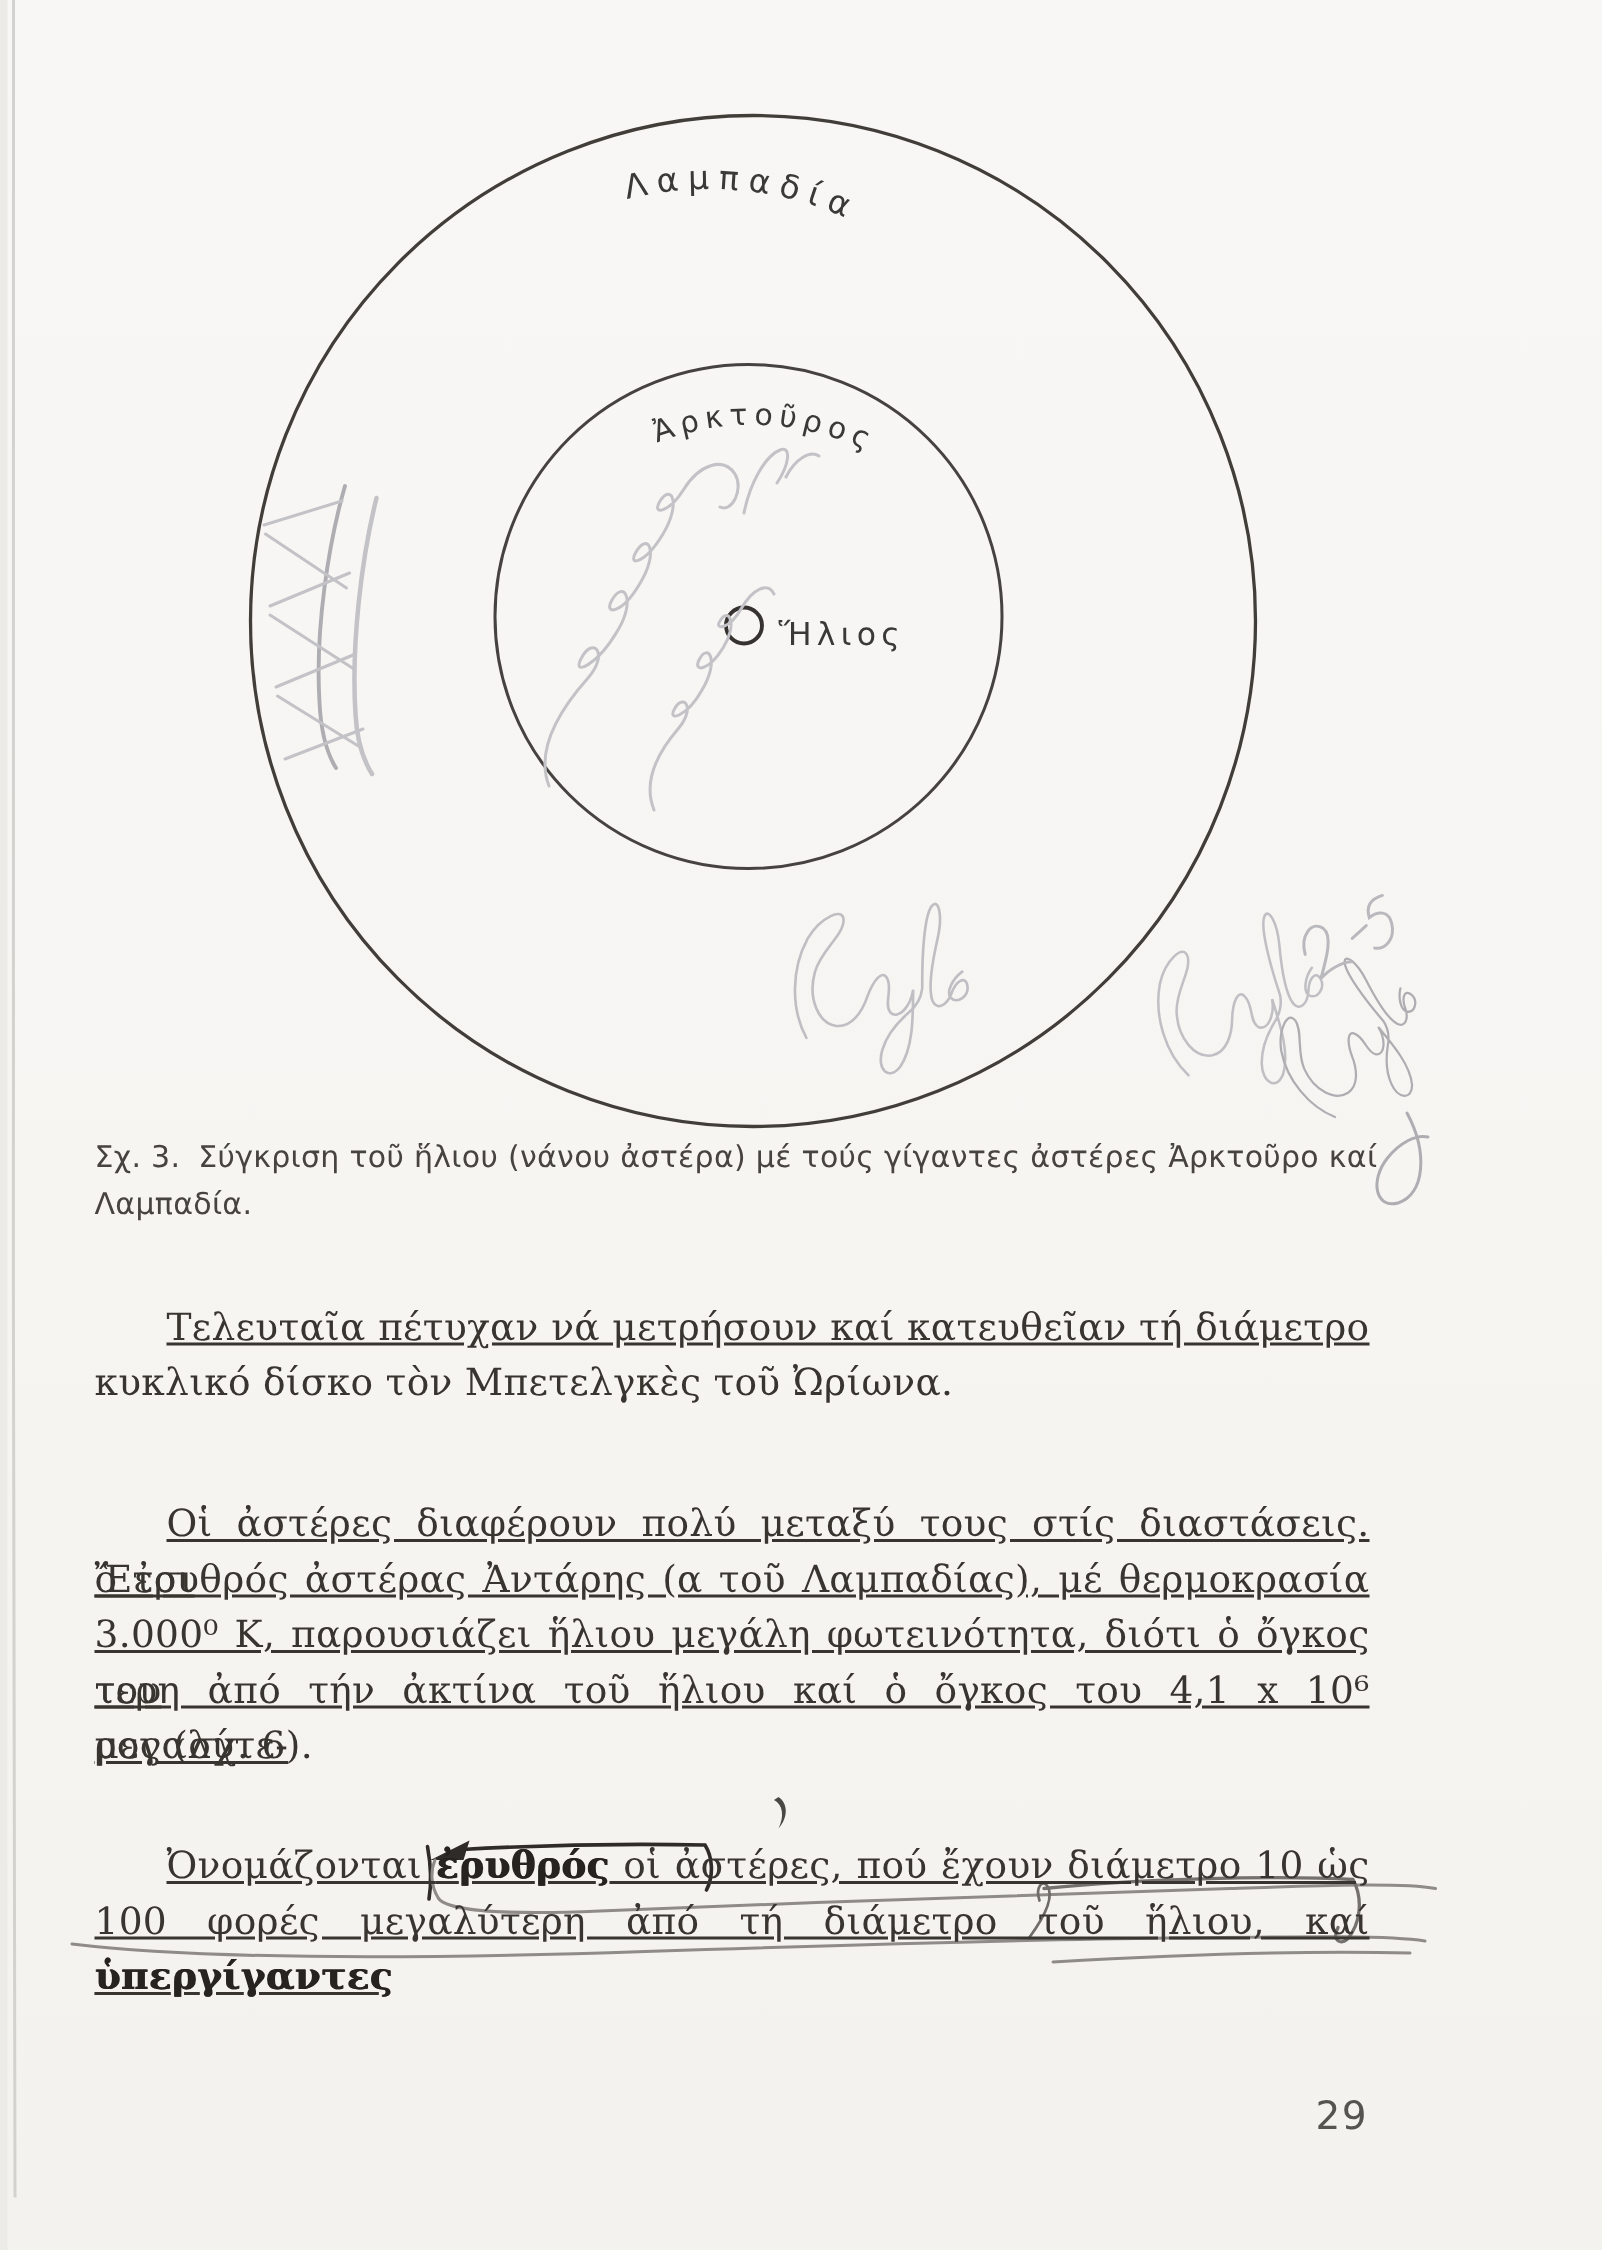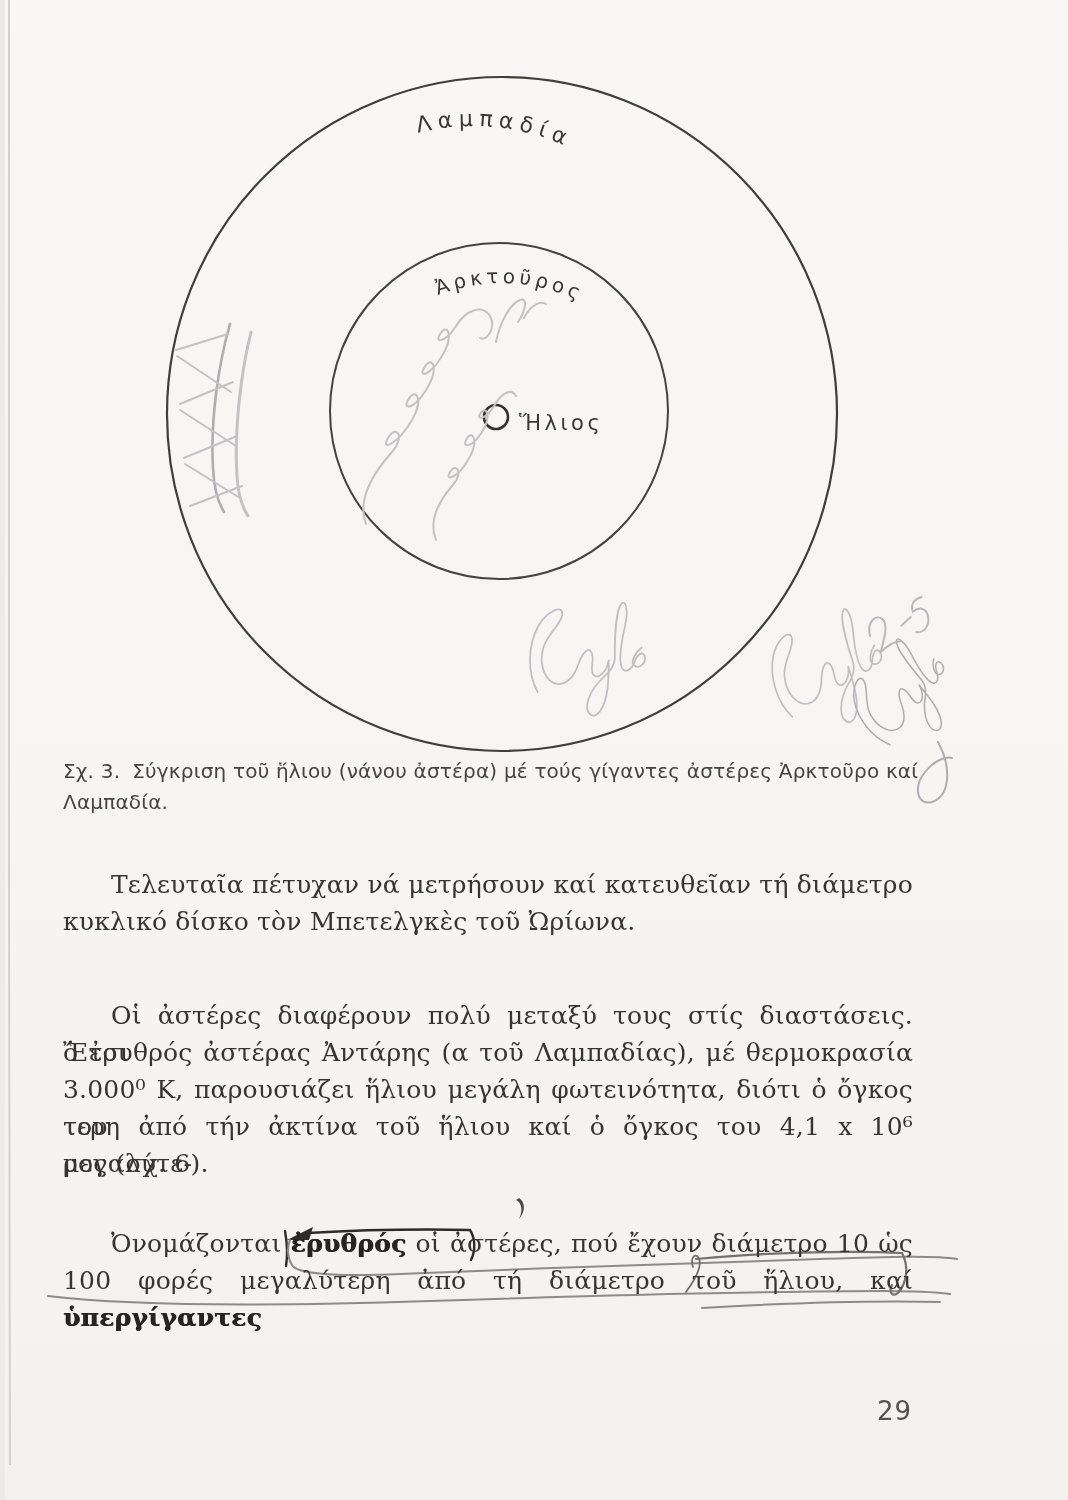--- a/index.html
+++ b/index.html
@@ -4,21 +4,21 @@
 <style>
   html,body{margin:0;padding:0;}
   body{width:1068px;height:1500px;overflow:hidden;
        font-family:"DejaVu Serif","Liberation Serif",serif;}
   .page{position:relative;width:1068px;height:1500px;
         background:linear-gradient(180deg,#f8f7f5 0%,#f6f5f2 55%,#f4f2ef 100%);}
   .layer{position:absolute;left:0;top:0;pointer-events:none;}
   
   .para{position:absolute;left:63px;width:850px;color:#38342f;}
   .line{font-size:25px;line-height:37px;height:37px;letter-spacing:.2px;}
-  .jl{text-align:justify;text-align-last:justify;}
+  .jl{text-align:justify;text-align-last:justify;text-decoration:underline;}
   .ind{text-indent:48px;}
   .b{font-weight:bold;}
   .traced{font-weight:bold;color:#262320;text-shadow:.5px 0 #262320;}
   
   .caption{position:absolute;left:63px;top:756px;width:900px;
            font-family:"DejaVu Sans","Liberation Sans",sans-serif;
            font-size:20px;line-height:31px;color:#474440;letter-spacing:.2px;}
   .caption .fignum{margin-right:12px;}
   
   .pagenum{position:absolute;left:877px;top:1396px;

